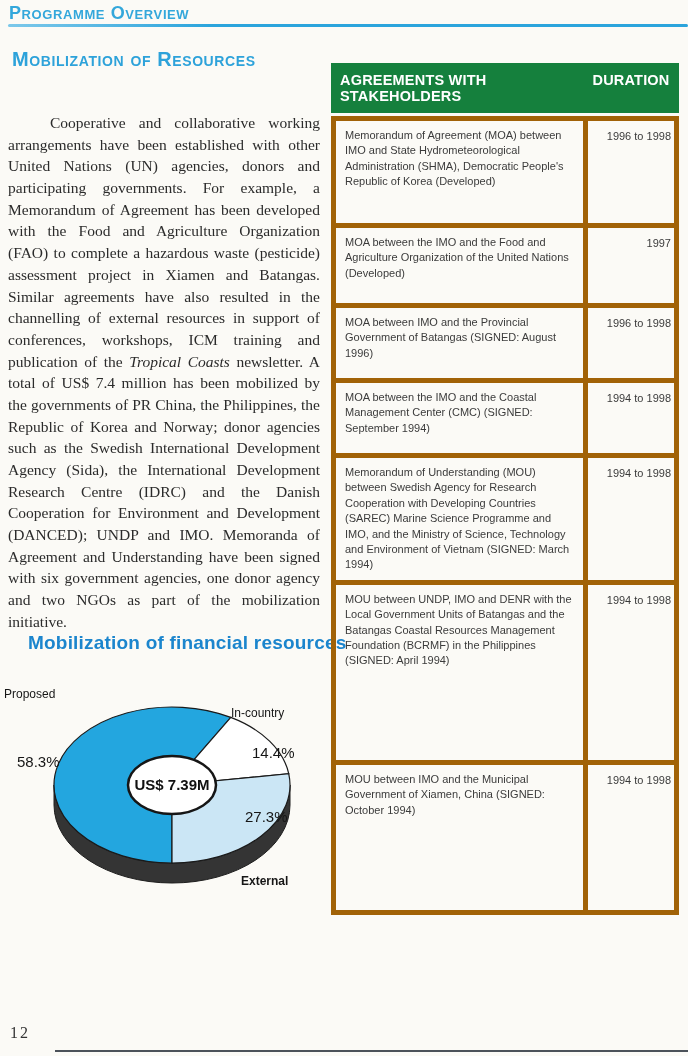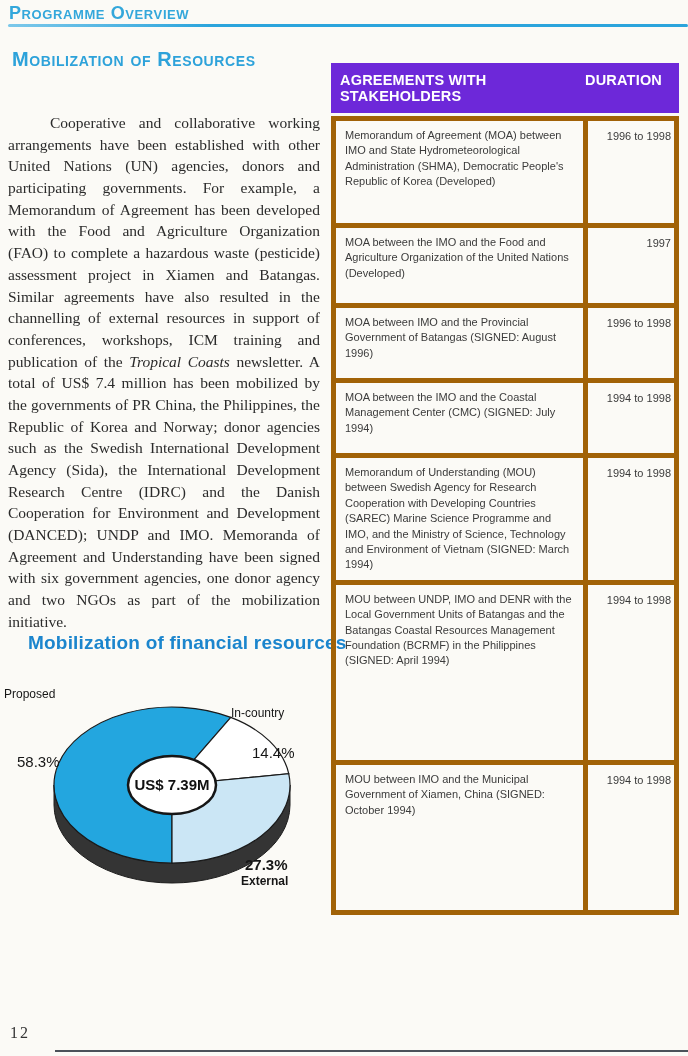--- a/index.html
+++ b/index.html
@@ -41,31 +41,31 @@
   }
   .pie-wrap { position:absolute; left:20px; top:670px; width:310px; height:245px; }
   .pie-hole { fill:#ffffff; stroke:#161616; stroke-width:2.5; }
   .pie-center-label { font-family:"Liberation Sans",sans-serif; font-size:15px; font-weight:700; fill:#111; }
   .pie-label { position:absolute; font-size:12px; color:#161616; white-space:nowrap; }
   .pie-pct   { position:absolute; font-size:15px; color:#161616; white-space:nowrap; }
   .lbl-proposed { left:4px;  top:687px; }
   .pct-proposed { left:17px; top:753px; }
   .lbl-incountry{ left:231px; top:706px; }
   .pct-incountry{ left:252px; top:729px;margin-top:15px; }
-  .pct-external { left:245px; top:856px;font-weight:bold; }
+  .pct-external { left:245px; top:808px; }
   .lbl-external { left:241px; top:874px; font-weight:700; }
 
   
   .stake-table { position:absolute; left:331px; top:63px; width:348px; }
   .thead {
-    display:flex; background:#6d28d9; color:#fff; font-weight:700;
+    display:flex; background:#15803d; color:#fff; font-weight:700;
     font-size:14.5px; letter-spacing:.2px; margin-bottom:3px;
   }
   .thead .th-agree { width:252px; padding:9px 6px 9px 9px; }
-  .thead .th-dur   { flex:1; padding:9px 2px; text-align:left; }
+  .thead .th-dur   { flex:1; padding:9px 2px; text-align:center; }
   .stake-table table { border-collapse:collapse; width:100%; table-layout:fixed; }
   .stake-table td {
     border:5px solid #a16207; vertical-align:top;
     font-size:11px; line-height:1.4; color:#3b3b3b;
   }
   .stake-table td.cell-agreement { width:252px; padding:7px 8px 7px 9px; }
   .stake-table td.cell-duration  { text-align:right; padding:8px 3px; }
   .stake-table tr:nth-child(1) td { height:107px; }
   .stake-table tr:nth-child(2) td { height:80px; }
   .stake-table tr:nth-child(3) td { height:75px; }
@@ -135,21 +135,21 @@
         </tr>
       <tr>
           <td class="cell-agreement">MOA between the IMO and the Food and Agriculture Organization of the United Nations (Developed)</td>
           <td class="cell-duration">1997</td>
         </tr>
           <tr>
           <td class="cell-agreement">MOA between IMO and the Provincial Government of Batangas (SIGNED: August 1996)</td>
           <td class="cell-duration">1996 to 1998</td>
         </tr>
           <tr>
-          <td class="cell-agreement">MOA between the IMO and the Coastal Management Center (CMC) (SIGNED: July 1994)</td>
+          <td class="cell-agreement">MOA between the IMO and the Coastal Management Center (CMC) (SIGNED: September 1994)</td>
           <td class="cell-duration">1994 to 1998</td>
         </tr>
           <tr>
           <td class="cell-agreement">Memorandum of Understanding (MOU) between Swedish Agency for Research Cooperation with Developing Countries (SAREC) Marine Science Programme and IMO, and the Ministry of Science, Technology and Environment of Vietnam (SIGNED: March 1994)</td>
           <td class="cell-duration">1994 to 1998</td>
         </tr>
           <tr>
           <td class="cell-agreement">MOU between UNDP, IMO and DENR with the Local Government Units of Batangas and the Batangas Coastal Resources Management Foundation (BCRMF) in the Philippines (SIGNED: April 1994)</td>
           <td class="cell-duration">1994 to 1998</td>
         </tr>

